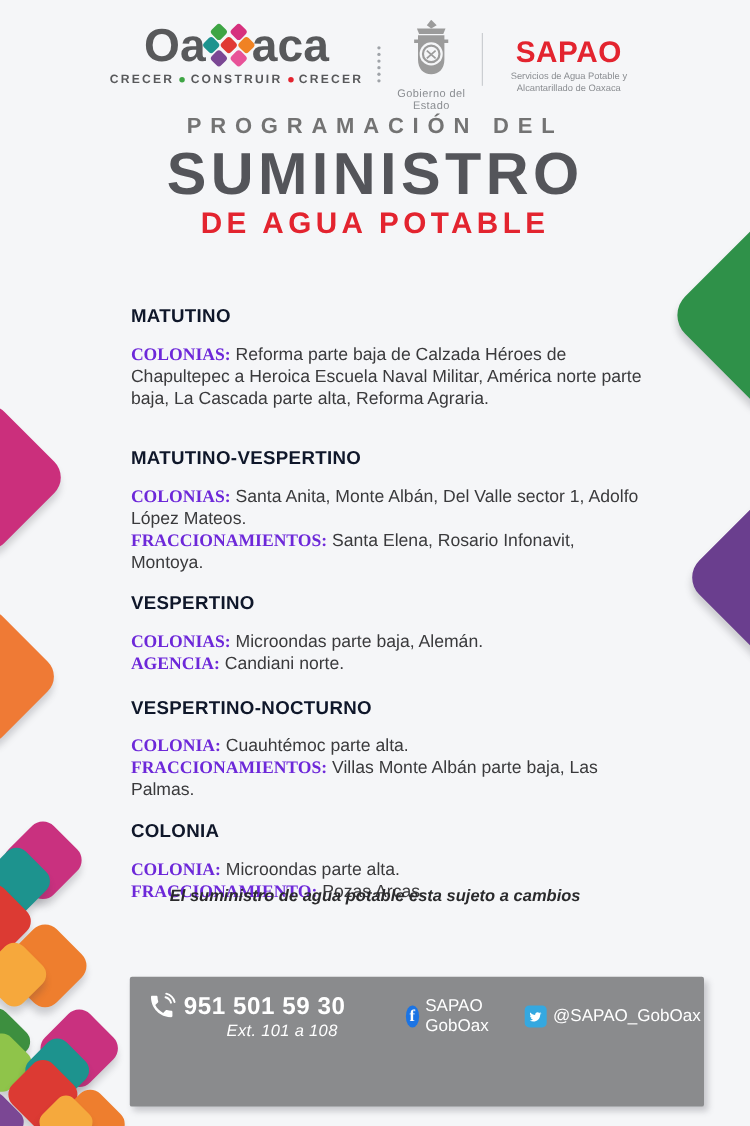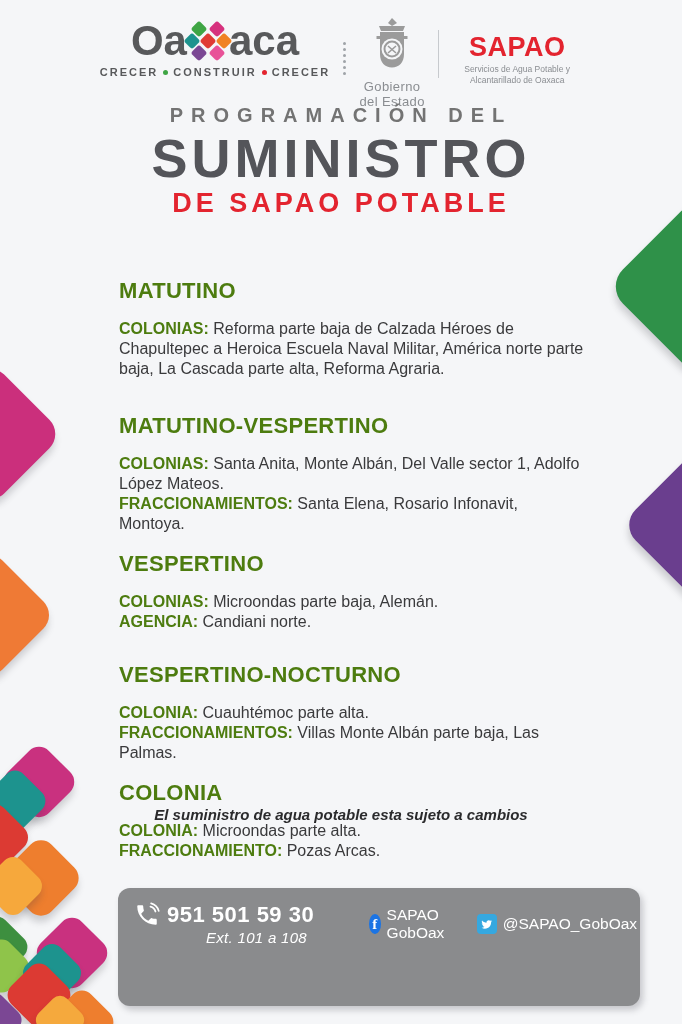--- a/index.html
+++ b/index.html
@@ -40,40 +40,40 @@
   .oax-x .xd-r {left:30px;top:15px;background:#f08223;}
   .oax-x .xd-bl{left:5px;top:27px;background:#7b4794;}
   .oax-x .xd-br{left:23px;top:27px;background:#e85298;}
   .oax-tagline{display:flex;align-items:center;gap:5px;margin-top:4px;font-size:11px;font-weight:bold;letter-spacing:2px;color:#58595b;}
   .tag-dot{width:5px;height:5px;border-radius:50%;display:inline-block;}
   .tag-dot.g{background:#3ea544;}
   .tag-dot.r{background:#e3242f;}
   .dots-sep{display:flex;flex-direction:column;gap:3px;margin-top:22px;}
   .dots-sep i{width:3px;height:3px;border-radius:50%;background:#9fa3a8;}
   .crest-block{width:66px;text-align:center;margin-top:-2px;}
-  .crest-caption{font-size:13px;color:#8a8d91;margin-top:1px;letter-spacing:.4px;}
+  .crest-caption{font-size:10px;color:#8a8d91;margin-top:1px;letter-spacing:.4px;}
   .vdivider{width:1px;height:48px;background:#c7cace;margin-top:10px;}
   .sapao-block{text-align:center;margin-top:14px;min-width:130px;}
   .sapao-name{font-size:27px;font-weight:800;color:#e3242f;letter-spacing:.5px;line-height:1;}
   .sapao-sub{font-size:8.5px;color:#8a8d91;line-height:1.3;margin-top:3px;}
   
   .title-block{position:absolute;top:104px;left:0;width:100%;text-align:center;}
   .title-1{font-size:20px;font-weight:800;color:#737373;letter-spacing:8px;}
   .title-2{font-size:54px;font-weight:800;color:#54555a;letter-spacing:4px;margin-top:4px;line-height:1;}
   .title-3{font-size:27px;font-weight:800;color:#e3242f;letter-spacing:4px;margin-top:3px;}
   
   .date-line{position:absolute;top:242px;left:0;width:100%;text-align:center;font-size:17px;font-weight:bold;color:#3a3a3c;}
   .content{position:absolute;left:119px;top:278px;width:468px;color:#3a3a3c;}
-  .sec-h{font-size:22px;font-weight:800;color:#4d7c0f;letter-spacing:.3px;margin:0;}
+  .sec-h{font-size:17px;font-weight:800;color:#0f172a;letter-spacing:.3px;margin:0;}
   .sec-p{font-size:16px;line-height:20px;margin:15px 0 0 0;}
-  .sec-p b{color:#4d7c0f;}
-  .mt-a{margin-top:0;} .mt-b{margin-top:34px;} .mt-c{margin-top:17px;} .mt-d{margin-top:30px;} .mt-e{margin-top:17px;}
+  .sec-p b{color:#6d28d9;font-family:Liberation Serif, serif;}
+  .mt-a{margin-top:0;} .mt-b{margin-top:34px;} .mt-c{margin-top:17px;} .mt-d{margin-top:20px;} .mt-e{margin-top:17px;}
   .note{position:absolute;top:806px;left:0;width:100%;text-align:center;font-size:15px;font-weight:800;font-style:italic;color:#2a2a2c;}
   
-  .footer{position:absolute;left:118px;top:888px;width:522px;height:118px;background:#8a8b8d;border-radius:12px;color:#fff;
+  .footer{position:absolute;left:118px;top:888px;width:522px;height:118px;background:#8a8b8d;border-radius:2px;color:#fff;
           box-shadow:3px 4px 6px rgba(60,60,70,.25);display:grid;grid-template-columns:235px 1fr;padding:14px 18px 10px 16px;box-sizing:border-box;}
   .phone-main{display:flex;align-items:center;gap:7px;font-size:22px;font-weight:bold;letter-spacing:.5px;}
   .phone-ext{font-size:15px;margin:1px 0 16px 72px;letter-spacing:.3px;font-style:italic;}
   .wa-row{display:flex;align-items:center;gap:9px;font-size:18px;font-weight:bold;margin:13px 0 0 22px;letter-spacing:.4px;}
   .wa-badge{width:22px;height:22px;border-radius:5px;background:#25d366;display:flex;align-items:center;justify-content:center;}
   .social-row{display:flex;gap:24px;justify-content:center;align-items:center;margin-top:4px;font-size:15.5px;}
   .social-item{display:flex;align-items:center;gap:6px;}
   .fb-badge{width:20px;height:20px;border-radius:50%;background:#1b74e4;color:#fff;font-weight:bold;font-size:15px;
             display:flex;align-items:center;justify-content:center;font-family:"Liberation Serif",serif;}
   .tw-badge{width:20px;height:20px;border-radius:4px;background:#35a8e0;display:flex;align-items:center;justify-content:center;}
@@ -154,21 +154,21 @@
       <div class="sapao-sub">
         <span>Servicios de Agua Potable y</span><br>
         <span>Alcantarillado de Oaxaca</span>
       </div>
     </div>
   </div>
 
   <div class="title-block">
     <div class="title-1">PROGRAMACIÓN DEL</div>
     <div class="title-2">SUMINISTRO</div>
-    <div class="title-3">DE SAPAO POTABLE</div>
+    <div class="title-3">DE AGUA POTABLE</div>
   </div>
 
 
   <div class="content">
 
     <h3 class="sec-h mt-a">MATUTINO</h3>
     <p class="sec-p"><b>COLONIAS:</b><span> Reforma parte baja de Calzada Héroes de Chapultepec a Heroica Escuela Naval Militar, América norte parte baja, La Cascada parte alta, Reforma Agraria.</span></p>
 
     <h3 class="sec-h mt-b">MATUTINO-VESPERTINO</h3>
     <p class="sec-p"><b>COLONIAS:</b><span> Santa Anita, Monte Albán, Del Valle sector 1, Adolfo López Mateos.</span><br>

